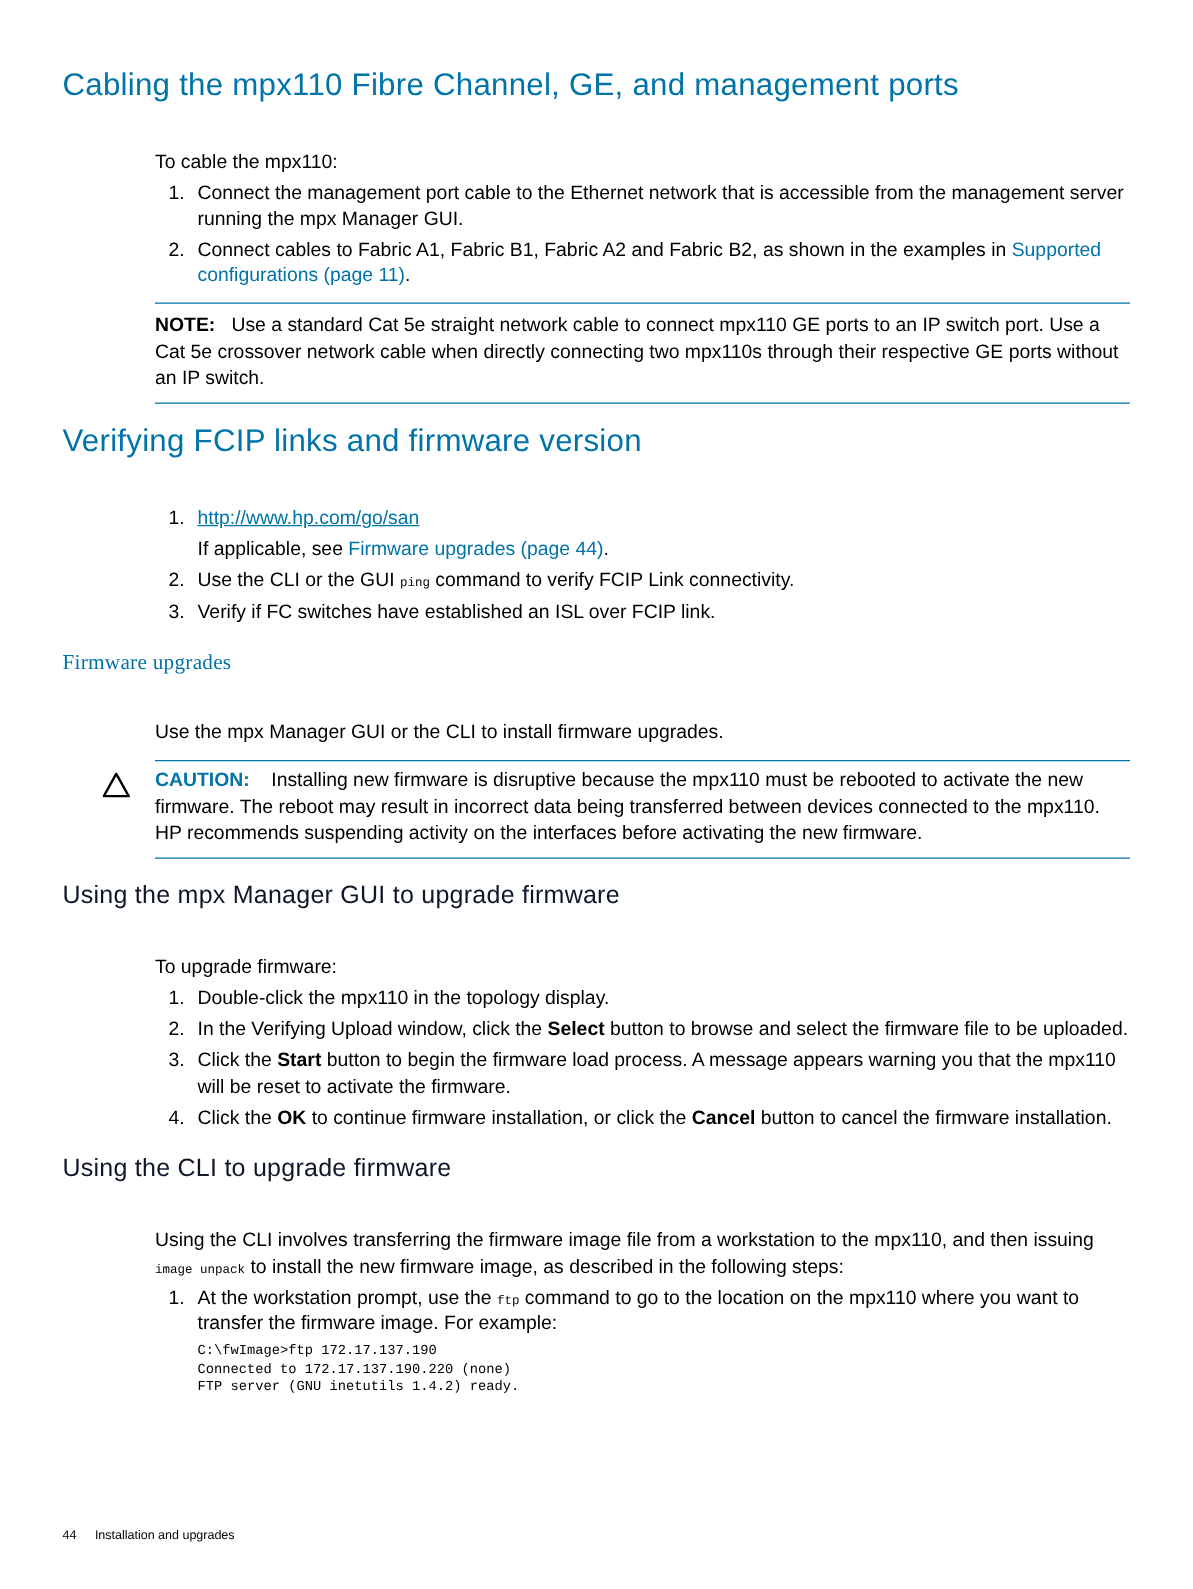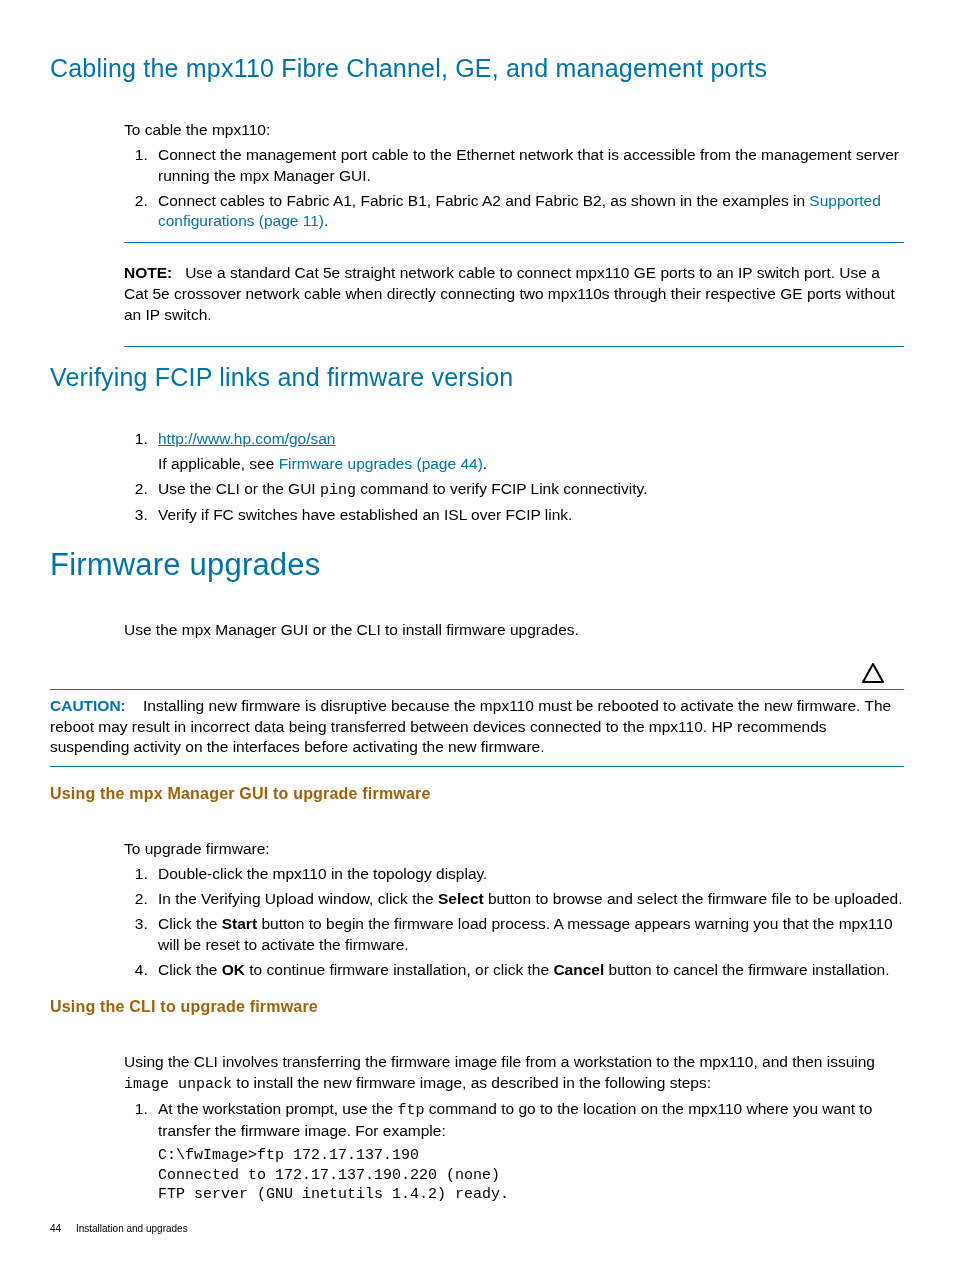--- a/index.html
+++ b/index.html
@@ -13,32 +13,32 @@
   }
   h1 {
     font-family: "Trebuchet MS", "Lucida Sans", Arial, sans-serif;
     font-weight: normal;
     color: #0073a8;
     font-size: 25px;
     margin: 0 0 8px 0;
     letter-spacing: 0.2px;
   }
   h2 {
-    font-family: Liberation Sans, sans-serif;
+    font-family: Liberation Serif, serif;
     font-weight: normal;
     color: #0073a8;
-    font-size: 31px;
+    font-size: 17px;
     margin: 18px 0 6px 0;
     letter-spacing: 0.2px;
   }
   h3 {
     font-family: "Trebuchet MS", "Lucida Sans", Arial, sans-serif;
-    font-weight: bold;
-    color: #a16207;
-    font-size: 16px;
+    font-weight: normal;
+    color: #0f172a;
+    font-size: 20px;
     margin: 16px 0 6px 0;
     letter-spacing: 0.2px;
   }
   .body-block {
     margin-left: 74px;
     margin-top: 34px;
   }
   p {
     margin: 4px 0;
   }
@@ -53,55 +53,54 @@
   .link {
     color: #0073a8;
   }
   .ulink {
     color: #0073a8;
     text-decoration: underline;
   }
   .note-box {
     border-top: 1.5px solid #0073a8;
     border-bottom: 1.5px solid #0073a8;
-    padding: 20px 0;
+    padding: 8px 0;
     margin: 10px 0 14px 0;
   }
   .note-label {
     font-weight: bold;
   }
   .caution-row {
     display: flex;
-    align-items: flex-end;
+    align-items: flex-start;
     margin: 12px 0 4px 0;
-    flex-direction: column;
   }
   .caution-icon-col {
     width: 74px;
     flex-shrink: 0;
     padding-left: 32px;
     box-sizing: border-box;
   }
   .caution-box {
     flex: 1;
     border-top: 1.5px solid #0073a8;
     border-bottom: 1.5px solid #0073a8;
     padding: 6px 0 8px 0;
   }
   .caution-label {
     font-weight: bold;
     color: #0073a8;
   }
   .mono {
     font-family: "Courier New", monospace;
-    font-size: 15px;
+    font-size: 10px;
   }
   .code-block {
     font-family: "Courier New", monospace;
-    font-size: 15px;
+    font-size: 11px;
     white-space: pre;
     margin: 4px 0 0 0;
     line-height: 1.3;
   }
   .bold {
     font-weight: bold;
   }
   .footer {
     position: absolute;
     bottom: 36px;

